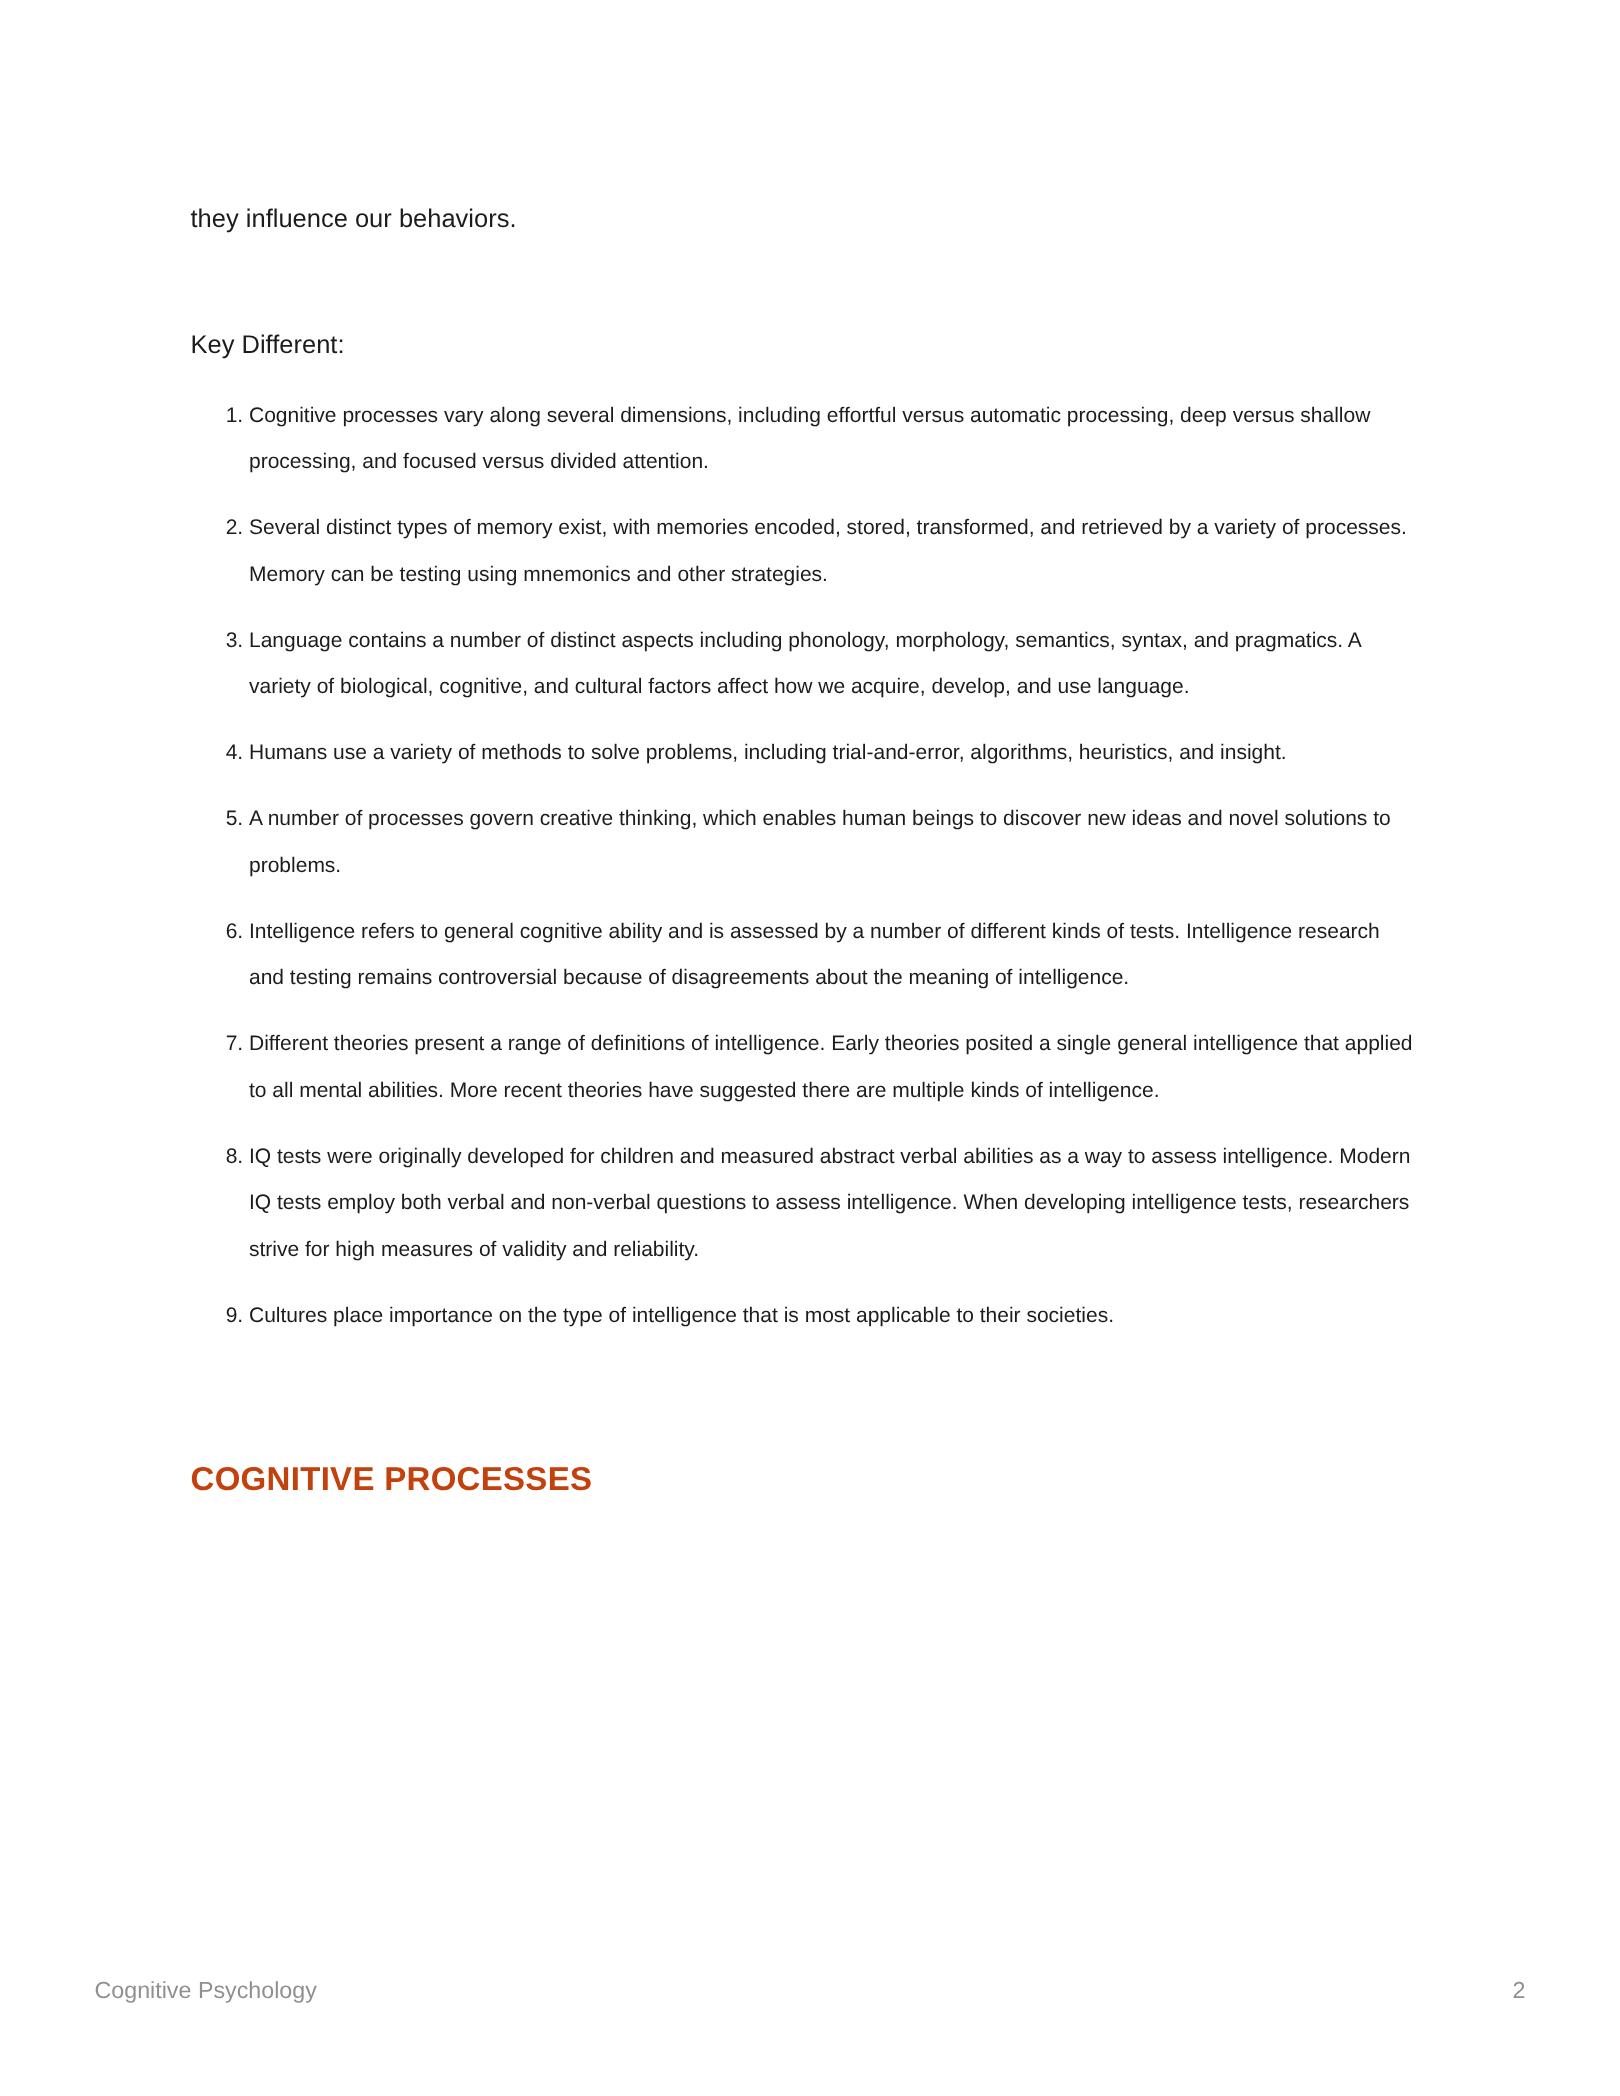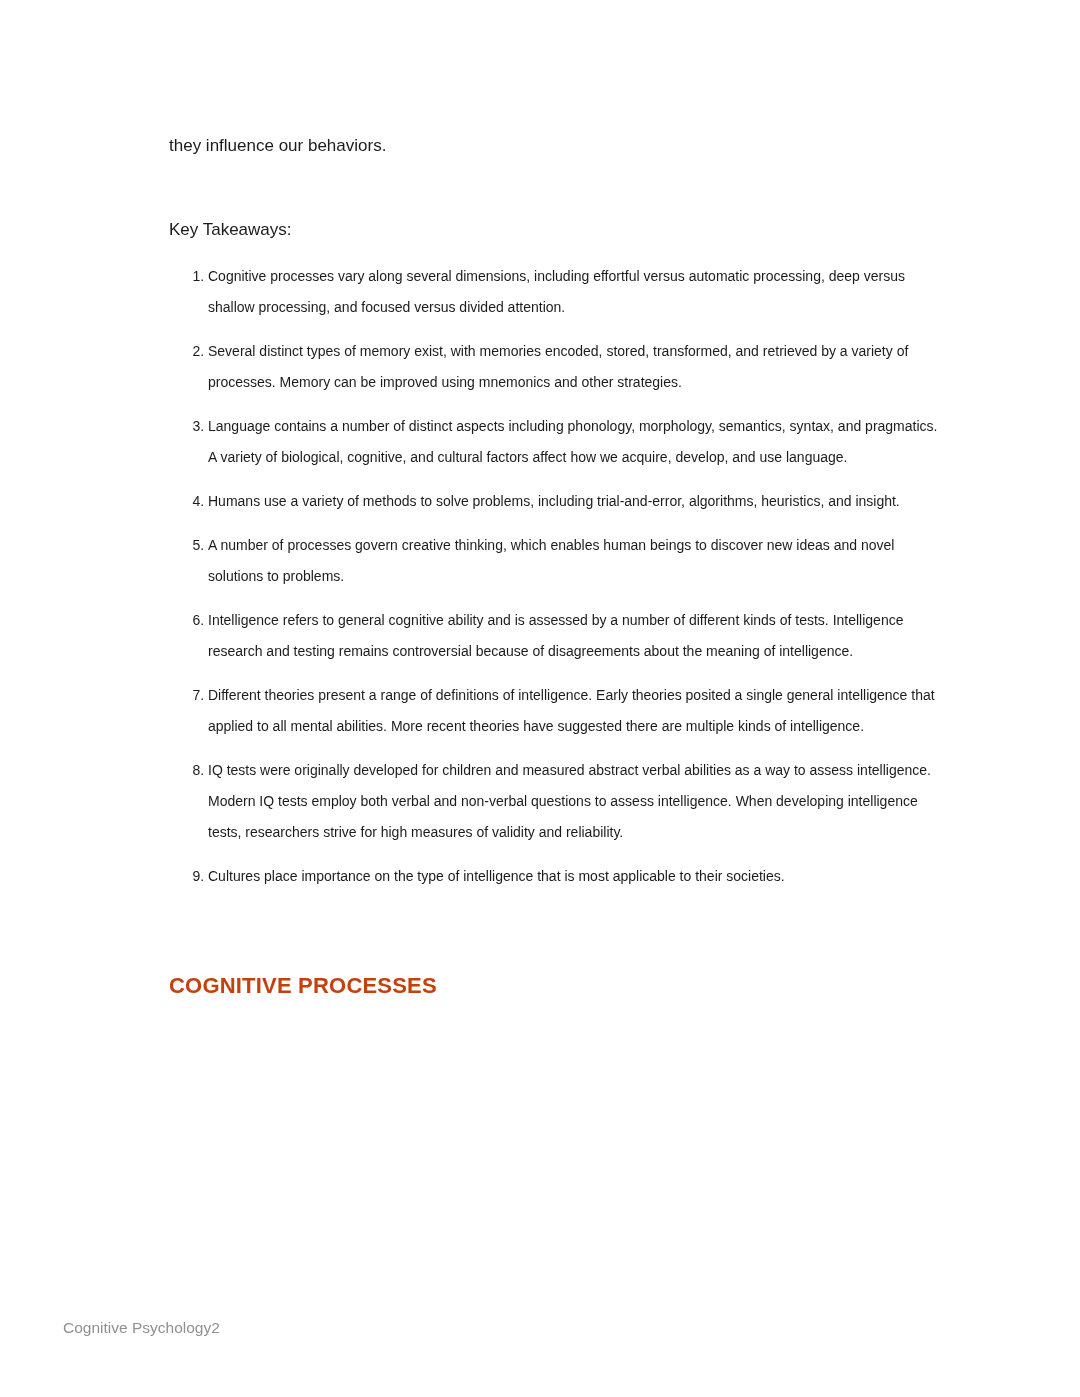--- a/index.html
+++ b/index.html
@@ -10,21 +10,20 @@
     position: relative;
     font-family: "Liberation Sans", sans-serif;
     color: #1c1c1c;
     overflow: hidden;
   }
   .page {
     width: 1080px;
     height: 1096px;
     position: relative;
     background: #ffffff;
-    padding-left: 42px;
   }
   .content {
     padding: 130px 135px 0 127px;
   }
   .body-text {
     font-size: 17px;
     line-height: 31px;
     color: #1c1c1c;
   }
   .intro {
@@ -51,39 +50,40 @@
     font-weight: bold;
     letter-spacing: 0.2px;
     color: #c2410c;
   }
   .footer {
     position: absolute;
     left: 63px;
     right: 63px;
     top: 1318px;
     display: flex;
+    justify-content: space-between;
     align-items: baseline;
     font-size: 15.5px;
     line-height: 20px;
     color: #909090;
   }
 </style>
 </head>
 <body>
 
 <div class="page">
   <div class="content">
 
     <p class="body-text intro">they influence our behaviors.</p>
 
-    <p class="body-text label">Key Takeaways:</p>
+    <p class="body-text label">Key Different:</p>
 
     <ol class="takeaways">
       <li>Cognitive processes vary along several dimensions, including effortful versus automatic processing, deep versus shallow processing, and focused versus divided attention.</li>
-      <li>Several distinct types of memory exist, with memories encoded, stored, transformed, and retrieved by a variety of processes. Memory can be improved using mnemonics and other strategies.</li>
+      <li>Several distinct types of memory exist, with memories encoded, stored, transformed, and retrieved by a variety of processes. Memory can be testing using mnemonics and other strategies.</li>
       <li>Language contains a number of distinct aspects including phonology, morphology, semantics, syntax, and pragmatics. A variety of biological, cognitive, and cultural factors affect how we acquire, develop, and use language.</li>
       <li>Humans use a variety of methods to solve problems, including trial-and-error, algorithms, heuristics, and insight.</li>
       <li>A number of processes govern creative thinking, which enables human beings to discover new ideas and novel solutions to problems.</li>
       <li>Intelligence refers to general cognitive ability and is assessed by a number of different kinds of tests. Intelligence research and testing remains controversial because of disagreements about the meaning of intelligence.</li>
       <li>Different theories present a range of definitions of intelligence. Early theories posited a single general intelligence that applied to all mental abilities. More recent theories have suggested there are multiple kinds of intelligence.</li>
       <li>IQ tests were originally developed for children and measured abstract verbal abilities as a way to assess intelligence. Modern IQ tests employ both verbal and non-verbal questions to assess intelligence. When developing intelligence tests, researchers strive for high measures of validity and reliability.</li>
       <li>Cultures place importance on the type of intelligence that is most applicable to their societies.</li>
     </ol>
 
     <h2 class="section-heading">COGNITIVE PROCESSES</h2>

